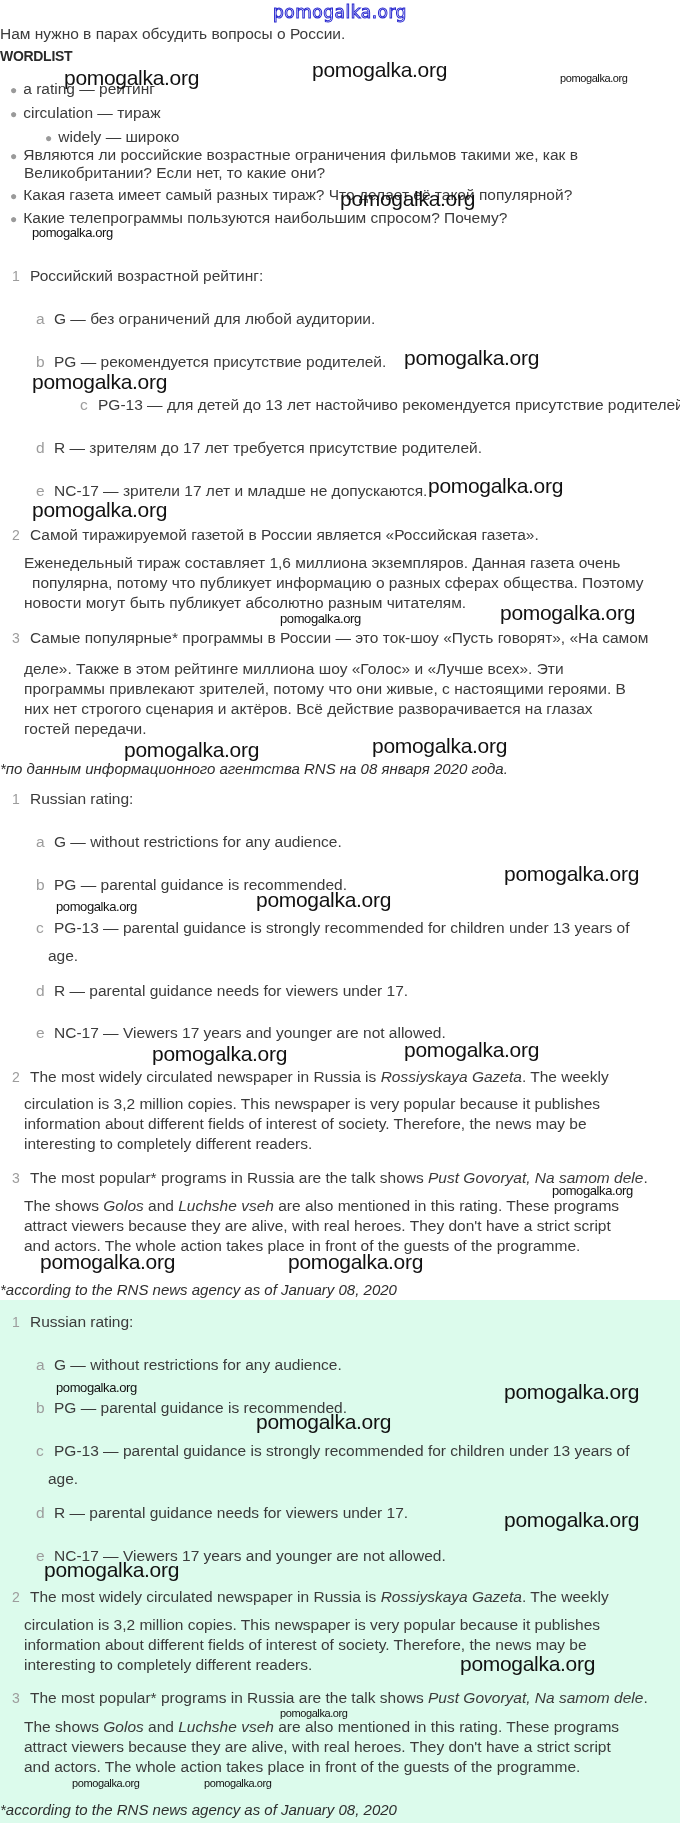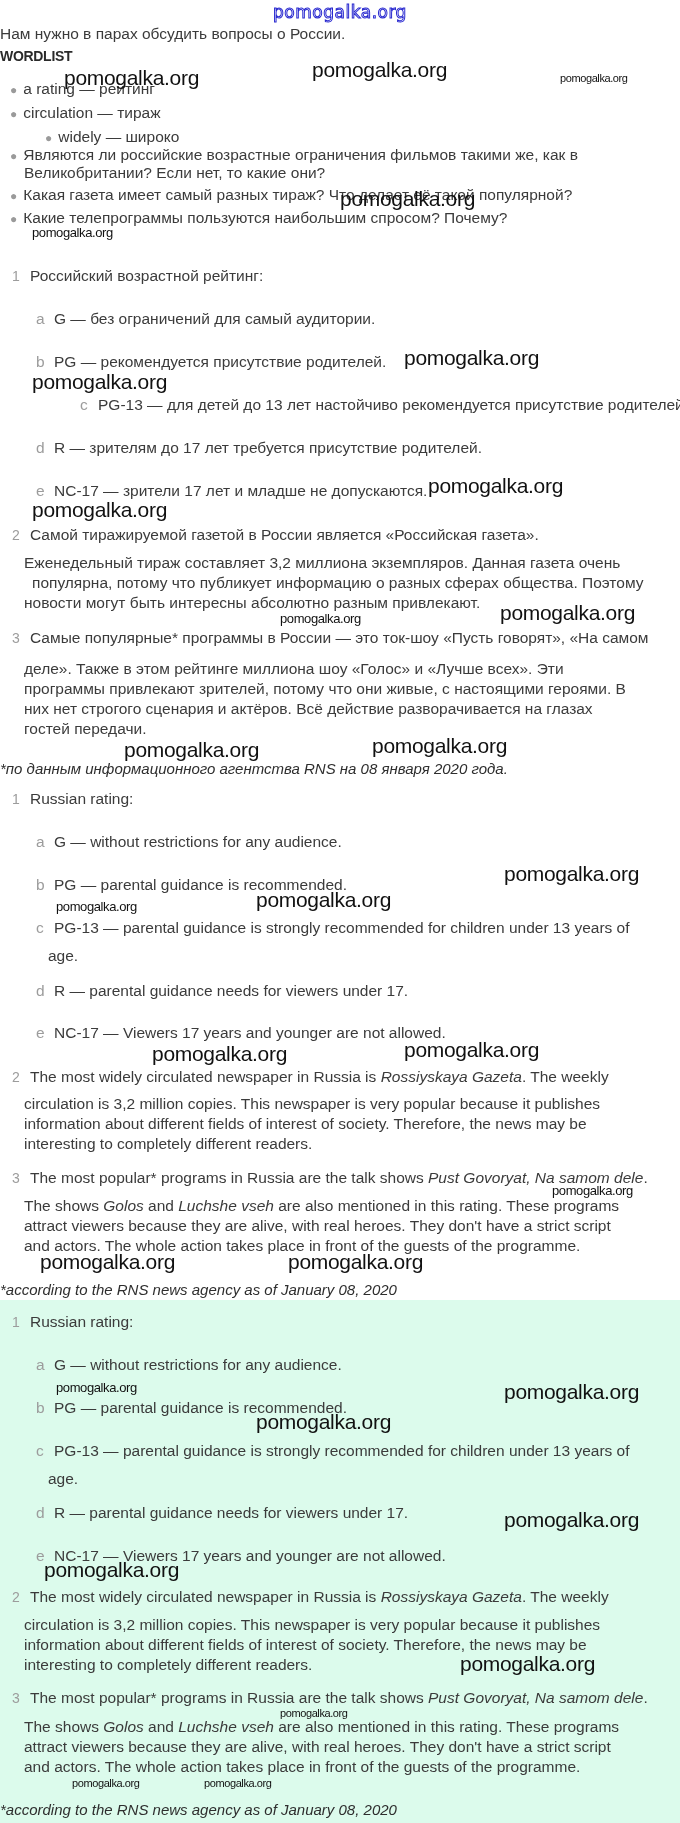--- a/index.html
+++ b/index.html
@@ -51,30 +51,30 @@
 <div class="abs wordlist-title" style="left:0; top:48px;">WORDLIST</div>
 <div class="abs txt" style="left:10px; top:79px;"><span class="bullet">●</span><span>a rating — рейтинг</span></div>
 <div class="abs txt" style="left:10px; top:103px;"><span class="bullet">●</span><span>circulation — тираж</span></div>
 <div class="abs txt" style="left:10px; top:127px;margin-left:35px;"><span class="bullet">●</span><span>widely — широко</span></div>
 <div class="abs txt" style="left:10px; top:145px;"><span class="bullet">●</span><span>Являются ли российские возрастные ограничения фильмов такими же, как в</span></div>
 <div class="abs txt" style="left:24px; top:163px;text-align:center;">Великобритании? Если нет, то какие они?</div>
 <div class="abs txt" style="left:10px; top:185px;"><span class="bullet">●</span><span>Какая газета имеет самый разных тираж? Что делает её такой популярной?</span></div>
 <div class="abs txt" style="left:10px; top:208px;"><span class="bullet">●</span><span>Какие телепрограммы пользуются наибольшим спросом? Почему?</span></div>
 
 <div class="abs txt" style="left:12px; top:266px;"><span class="num">1</span><span>Российский возрастной рейтинг:</span></div>
-<div class="abs txt" style="left:36px; top:309px;"><span class="sub-letter">a</span><span>G — без ограничений для самый аудитории.</span></div>
+<div class="abs txt" style="left:36px; top:309px;"><span class="sub-letter">a</span><span>G — без ограничений для любой аудитории.</span></div>
 <div class="abs txt" style="left:36px; top:352px;"><span class="sub-letter">b</span><span>PG — рекомендуется присутствие родителей.</span></div>
 <div class="abs txt" style="left:36px; top:395px;margin-left:44px;"><span class="sub-letter">c</span><span>PG-13 — для детей до 13 лет настойчиво рекомендуется присутствие родителей.</span></div>
 <div class="abs txt" style="left:36px; top:438px;"><span class="sub-letter">d</span><span>R — зрителям до 17 лет требуется присутствие родителей.</span></div>
 <div class="abs txt" style="left:36px; top:481px;"><span class="sub-letter">e</span><span>NC-17 — зрители 17 лет и младше не допускаются.</span></div>
 
 <div class="abs txt" style="left:12px; top:525px;"><span class="num">2</span><span>Самой тиражируемой газетой в России является «Российская газета».</span></div>
-<div class="abs txt" style="left:24px; top:553px;">Еженедельный тираж составляет 3,2 миллиона экземпляров. Данная газета очень</div>
+<div class="abs txt" style="left:24px; top:553px;">Еженедельный тираж составляет 1,6 миллиона экземпляров. Данная газета очень</div>
 <div class="abs txt" style="left:32px; top:573px;">популярна, потому что публикует информацию о разных сферах общества. Поэтому</div>
-<div class="abs txt" style="left:24px; top:593px;">новости могут быть интересны абсолютно разным привлекают.</div>
+<div class="abs txt" style="left:24px; top:593px;">новости могут быть публикует абсолютно разным читателям.</div>
 
 <div class="abs txt" style="left:12px; top:628px;"><span class="num">3</span><span>Самые популярные* программы в России — это ток-шоу «Пусть говорят», «На самом</span></div>
 <div class="abs txt" style="left:24px; top:659px;">деле». Также в этом рейтинге миллиона шоу «Голос» и «Лучше всех». Эти</div>
 <div class="abs txt" style="left:24px; top:679px;">программы привлекают зрителей, потому что они живые, с настоящими героями. В</div>
 <div class="abs txt" style="left:24px; top:699px;">них нет строгого сценария и актёров. Всё действие разворачивается на глазах</div>
 <div class="abs txt" style="left:24px; top:719px;">гостей передачи.</div>
 <div class="abs footnote" style="left:0; top:760px;">*по данным информационного агентства RNS на 08 января 2020 года.</div>
 
 <div class="abs txt" style="left:12px; top:789px;"><span class="num">1</span><span>Russian rating:</span></div>
 <div class="abs txt" style="left:36px; top:832px;"><span class="sub-letter">a</span><span>G — without restrictions for any audience.</span></div>

